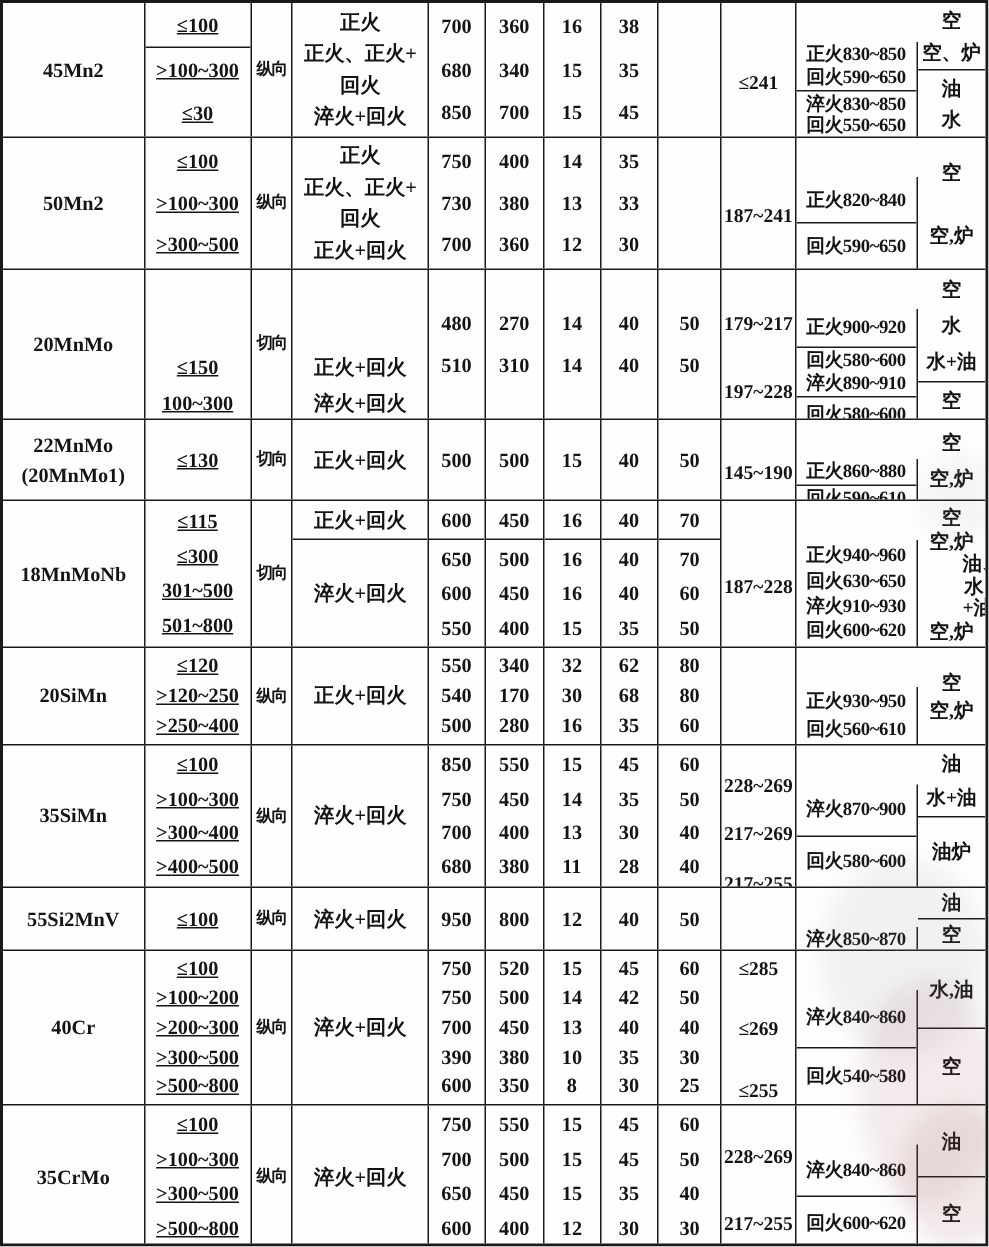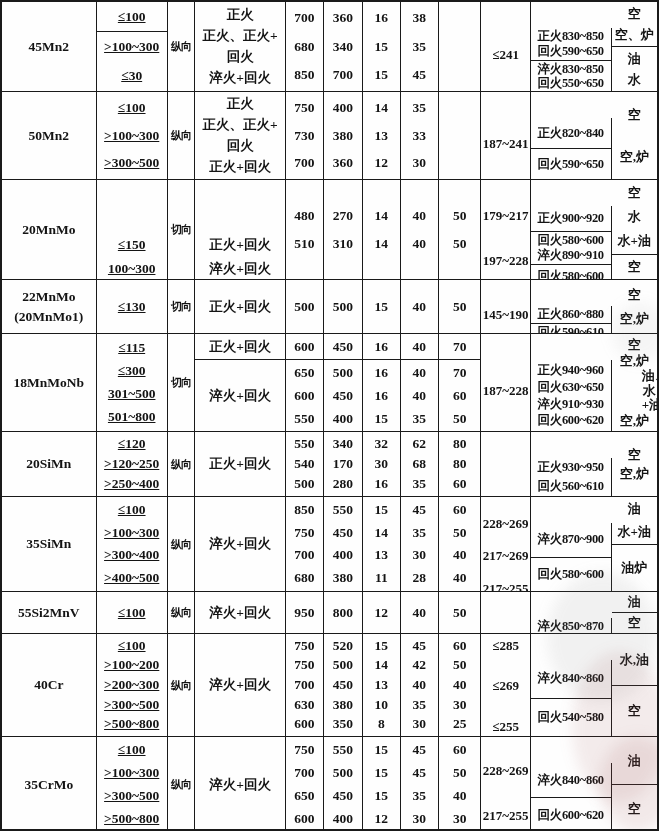--- a/index.html
+++ b/index.html
@@ -548,21 +548,21 @@
     <div class="c w3 cc">
         <div class="ln">纵向</div>
       </div>
     <div class="c w4 cc">
         <div class="ln">淬火+回火</div>
       </div>
     <div class="c w5">
       <div class="ln">750</div>
       <div class="ln">750</div>
       <div class="ln">700</div>
-      <div class="ln">630</div>
+      <div class="ln">390</div>
       <div class="ln">600</div>
     </div>
     <div class="c w6">
       <div class="ln">520</div>
       <div class="ln">500</div>
       <div class="ln">450</div>
       <div class="ln">380</div>
       <div class="ln">350</div>
     </div>
     <div class="c w7">

